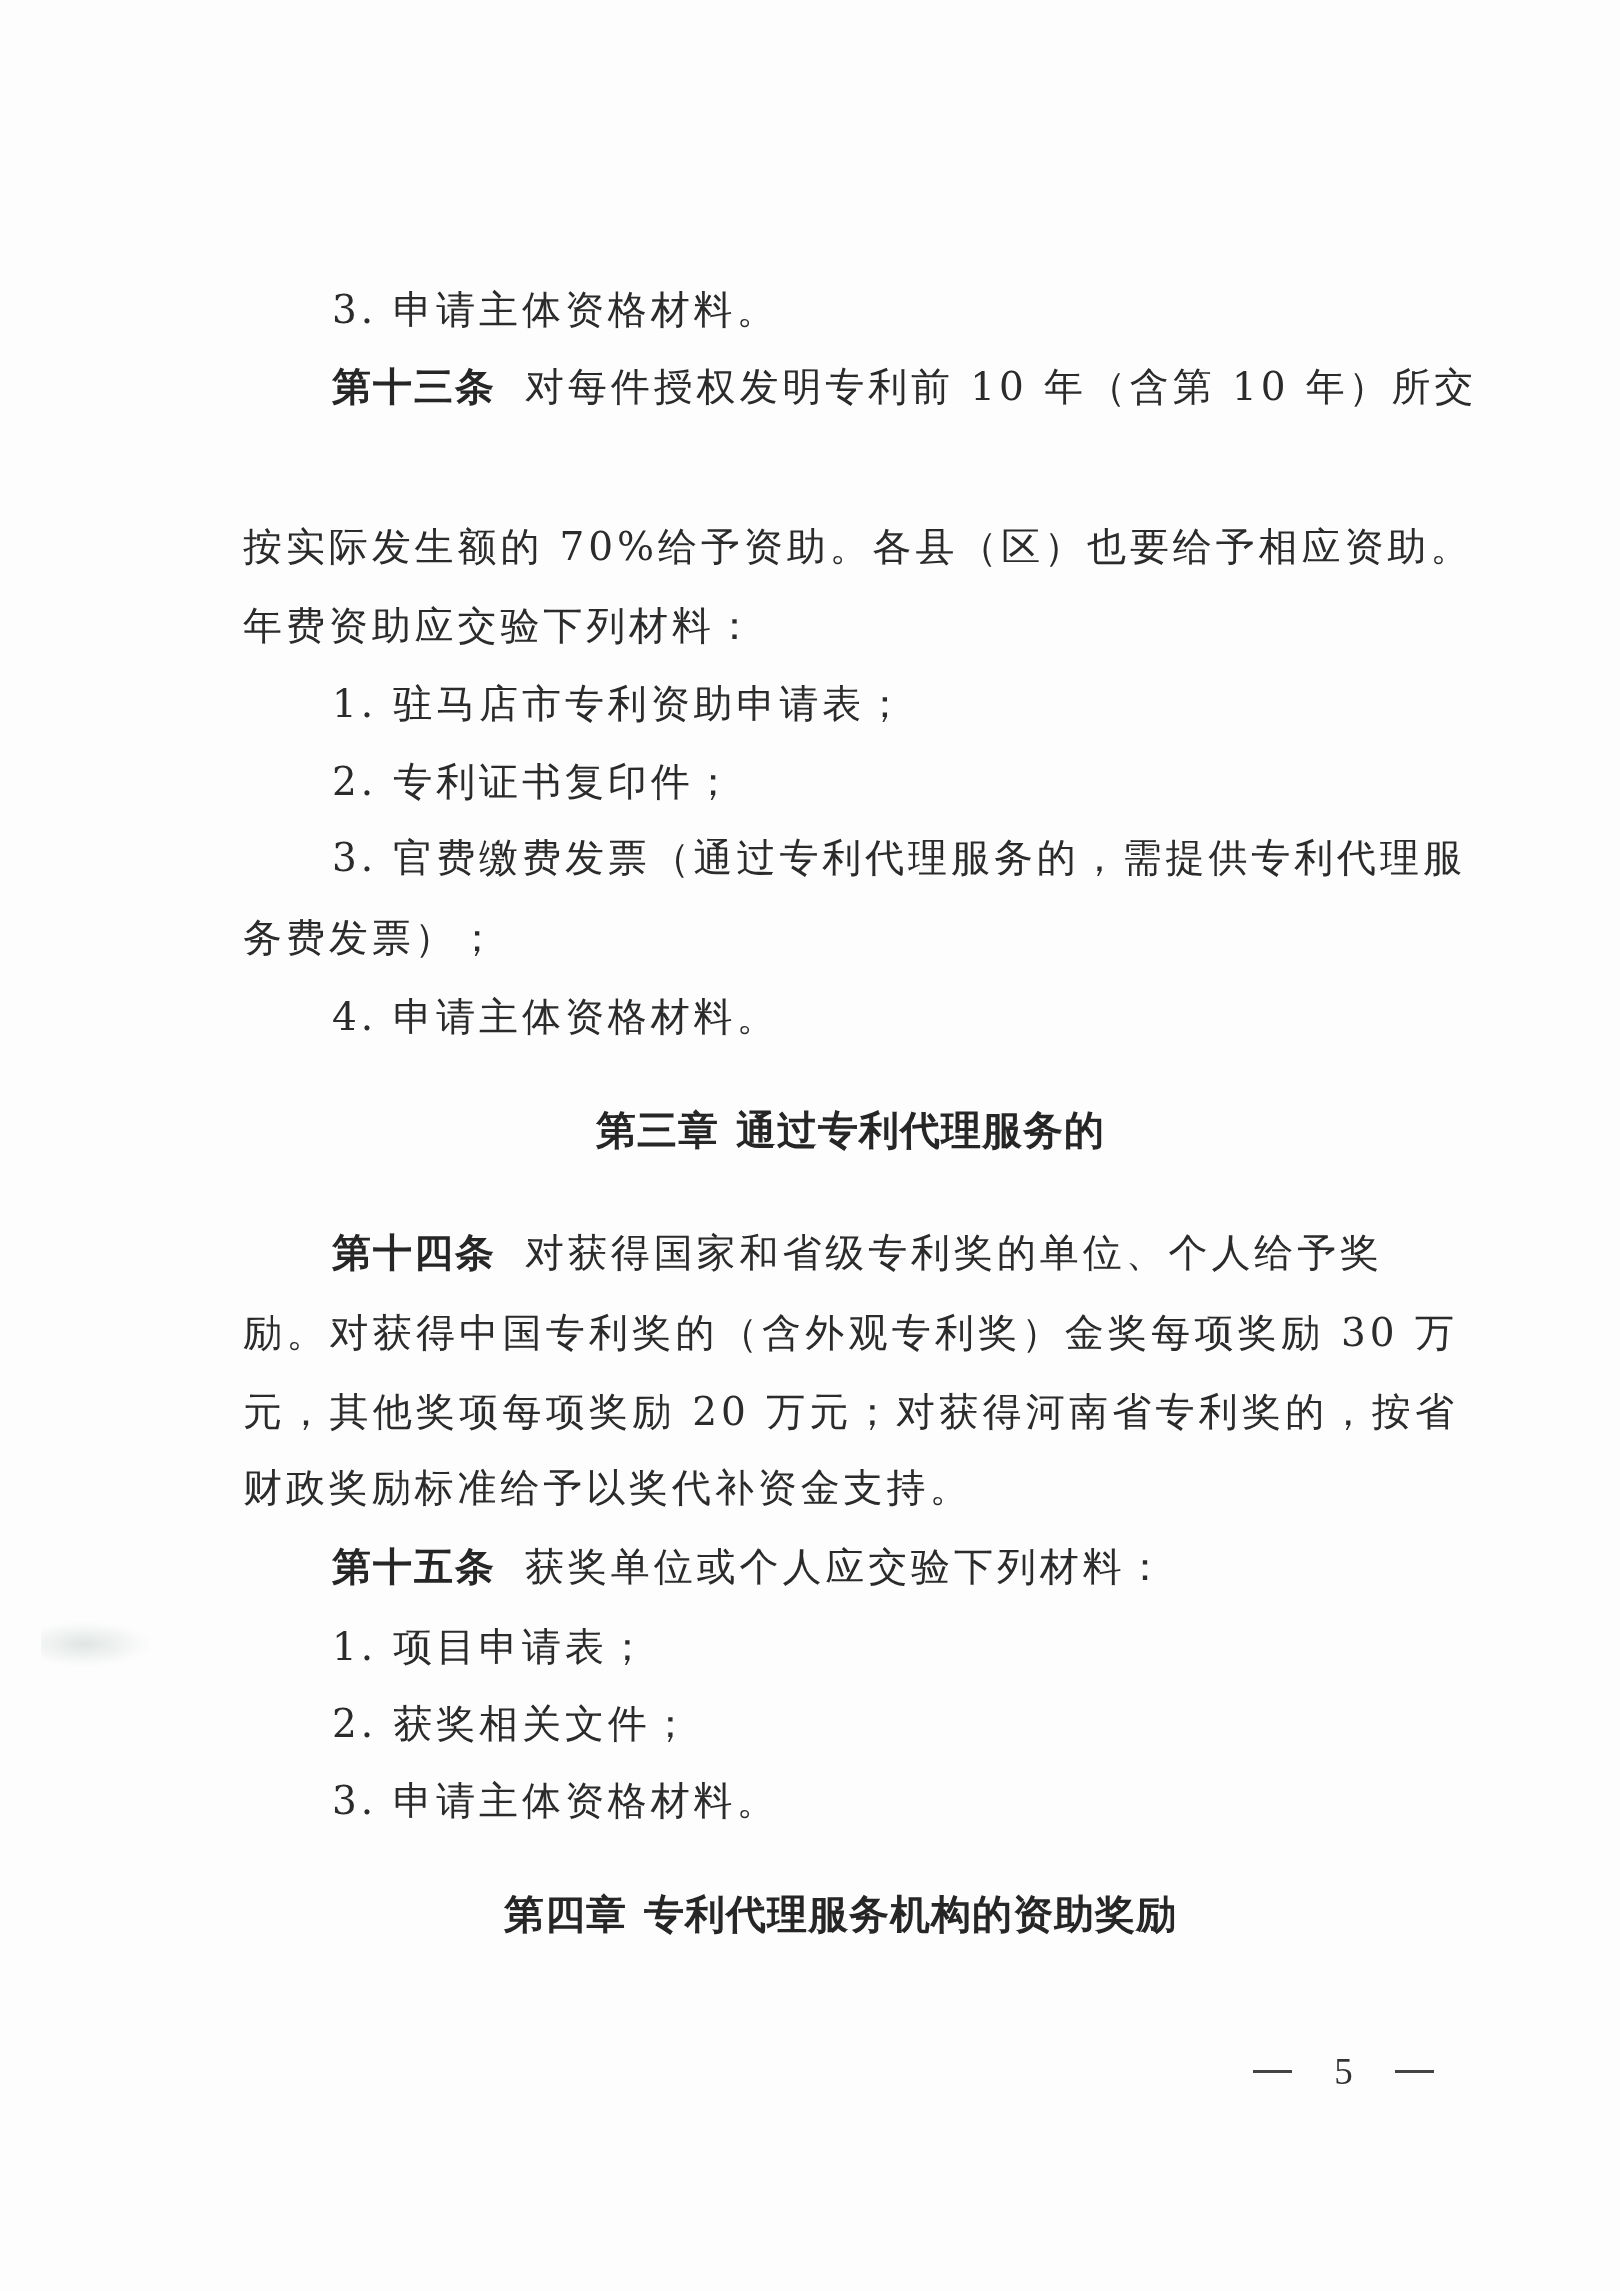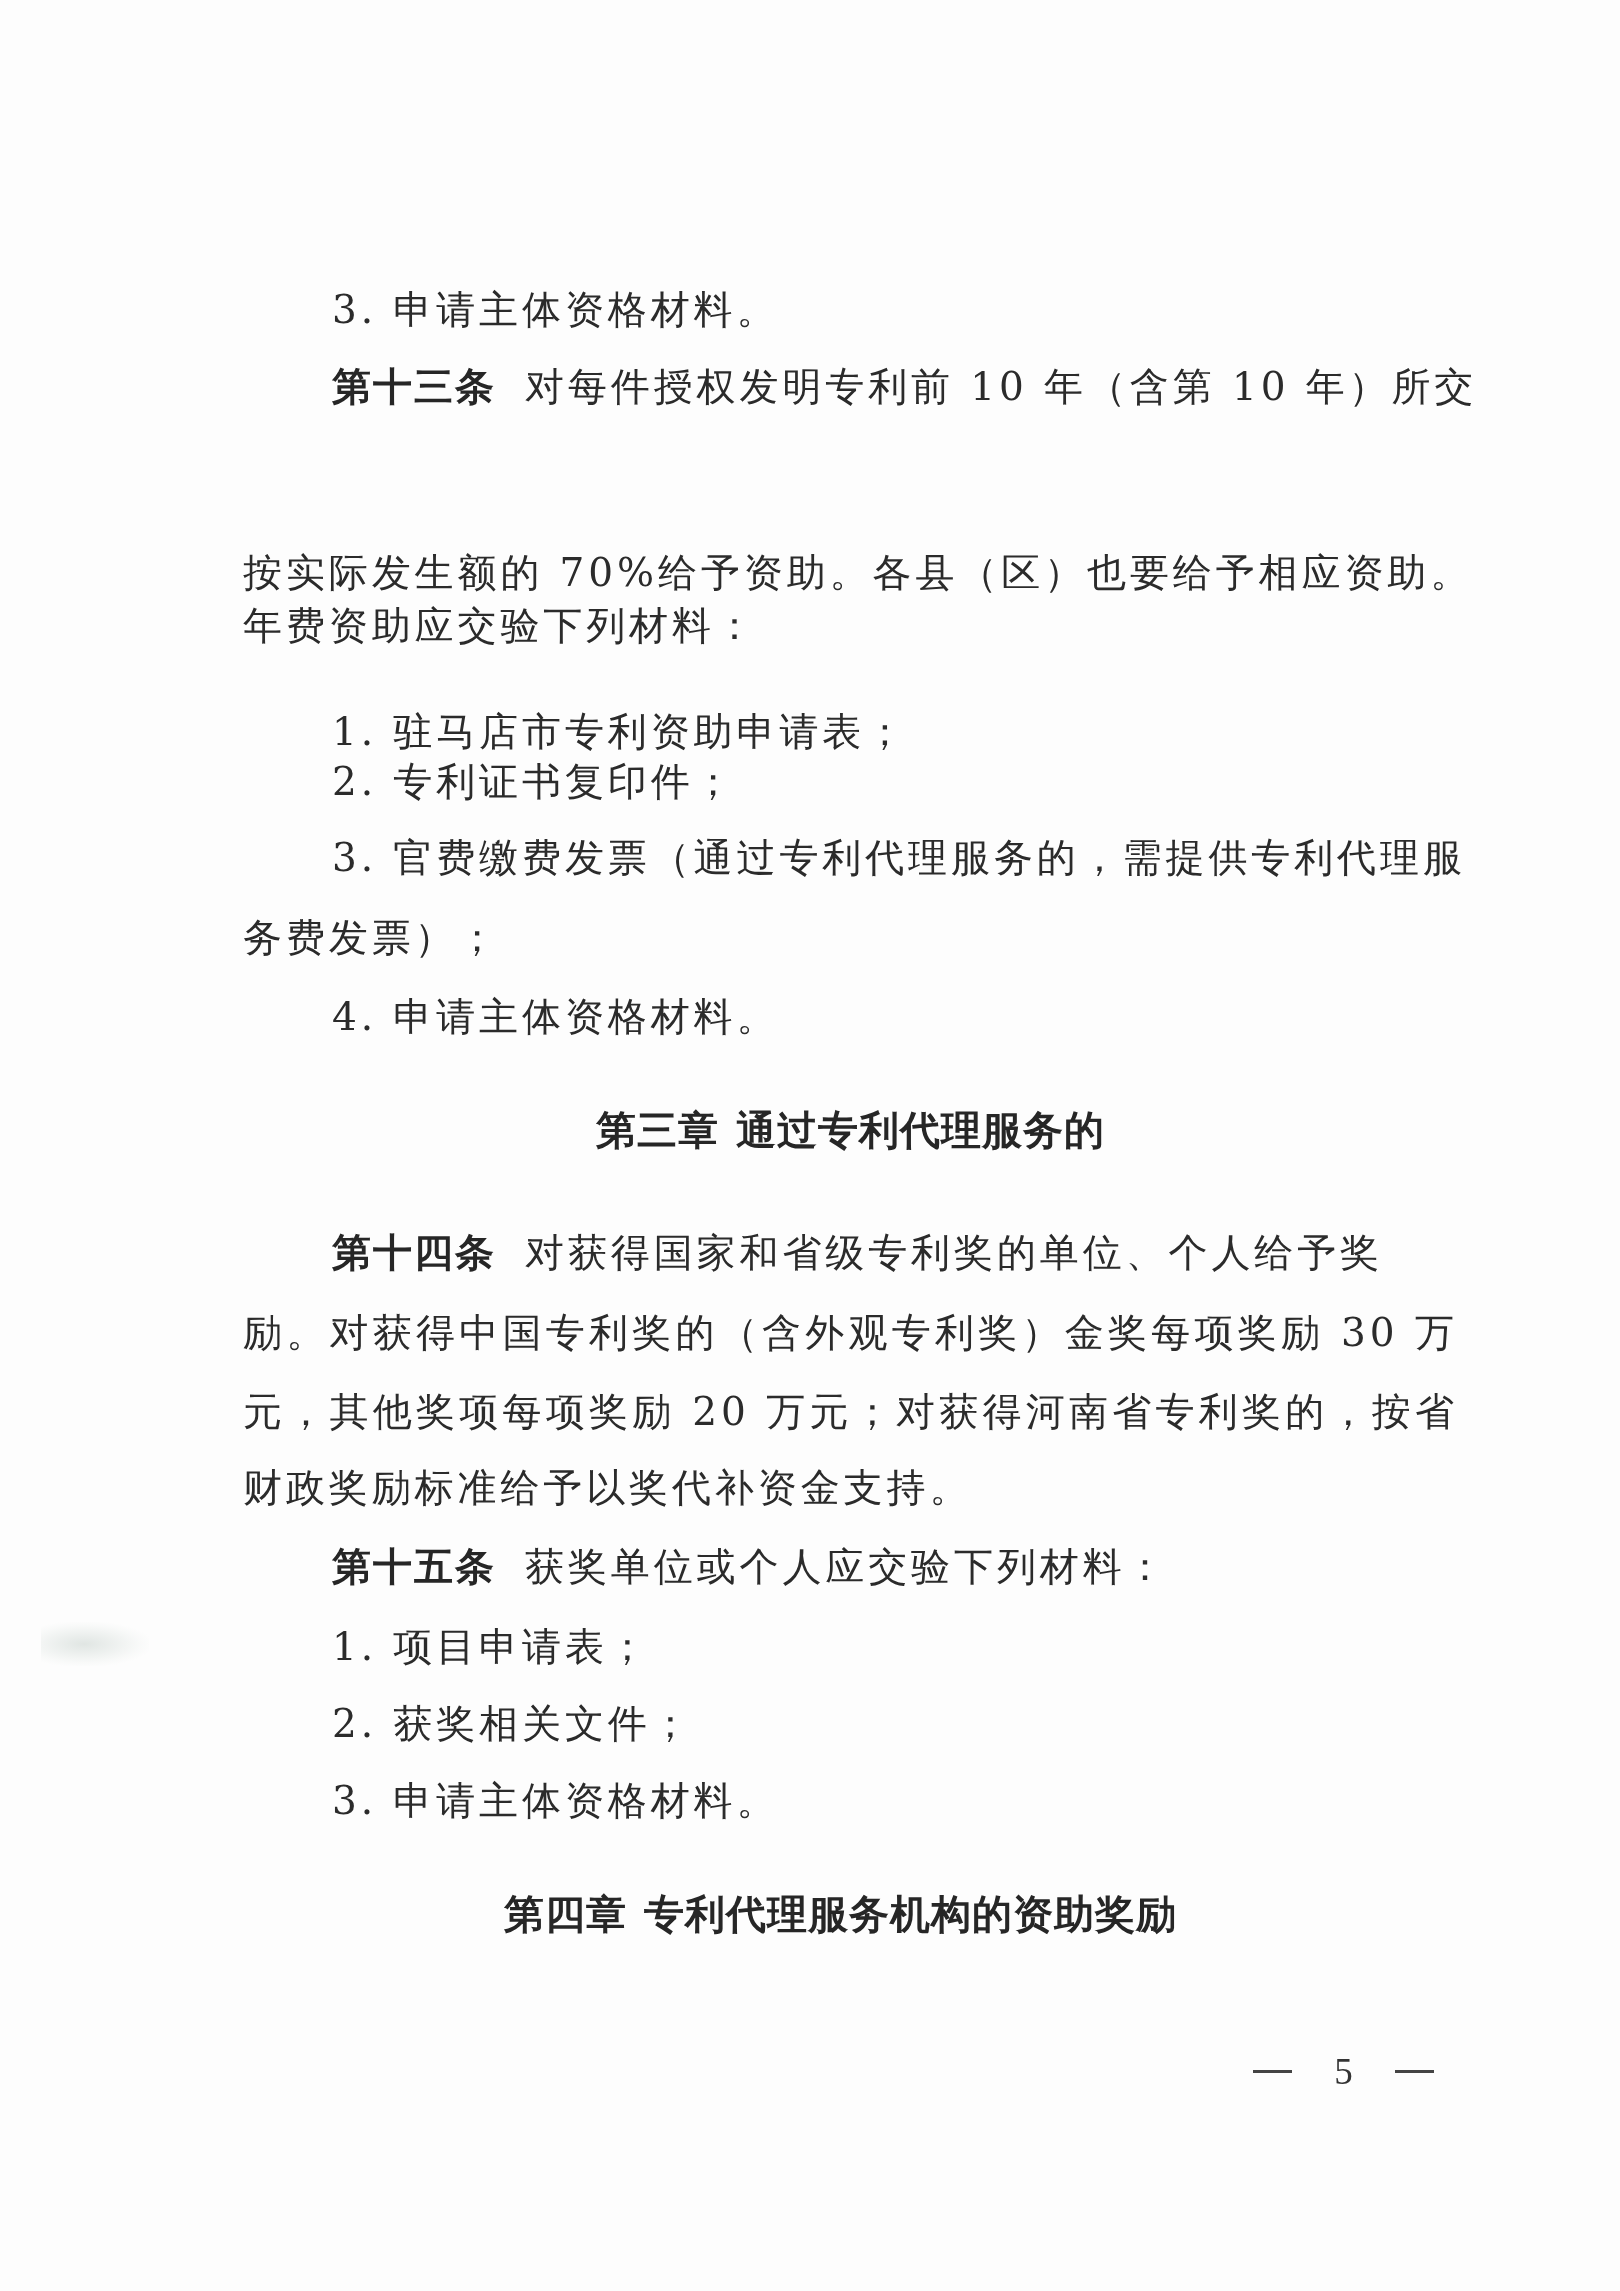--- a/index.html
+++ b/index.html
@@ -92,24 +92,24 @@
 
 <div class="page">
 
   <div class="smudge"></div>
 
   <div class="line indent" style="top:286px;">3. 申请主体资格材料。</div>
 
   <div class="line indent" style="top:363px;">
     <span class="article-label">第十三条</span><span>对每件授权发明专利前 10 年（含第 10 年）所交</span>
   </div>
-  <div class="line flush justify" style="top:523px;margin-top:26px;">按实际发生额的 70%给予资助。各县（区）也要给予相应资助。</div>
+  <div class="line flush justify" style="top:523px;">按实际发生额的 70%给予资助。各县（区）也要给予相应资助。</div>
   <div class="line flush" style="top:602px;">年费资助应交验下列材料：</div>
 
-  <div class="line indent" style="top:680px;margin-top:28px;">1. 驻马店市专利资助申请表；</div>
+  <div class="line indent" style="top:680px;">1. 驻马店市专利资助申请表；</div>
   <div class="line indent" style="top:758px;">2. 专利证书复印件；</div>
   <div class="line indent" style="top:834px;">3. 官费缴费发票（通过专利代理服务的，需提供专利代理服</div>
   <div class="line flush" style="top:914px;">务费发票）；</div>
   <div class="line indent" style="top:993px;text-align:center;">4. 申请主体资格材料。</div>
 
   <div class="chapter chapter-3">
     <span class="ch-num">第三章</span><span>通过专利代理服务的</span>
   </div>
 
   <div class="line indent" style="top:1229px;">

